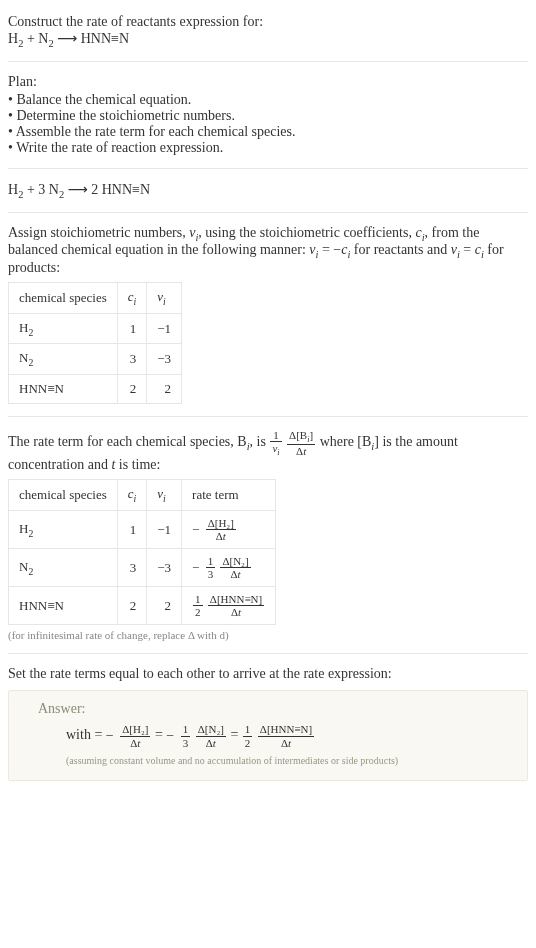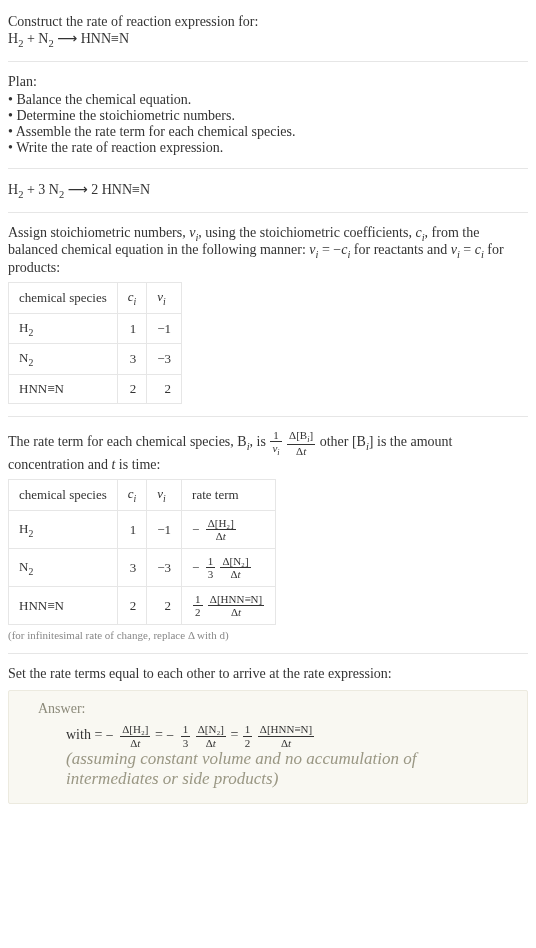--- a/index.html
+++ b/index.html
@@ -68,24 +68,24 @@
   .answer-label {
     color: #8c8a7a;
     font-size: 14px;
     margin-bottom: 6px;
   }
   .answer-eq {
     margin-left: 28px;
     font-size: 14px;
   }
   .answer-note {
-    font-size: 17px;
+    font-size: 10px;
     color: #9a9784;
     margin-left: 28px;
-    font-style: italic;
+    margin-top: 6px;
   }
   
   .frac {
     display: inline-block;
     vertical-align: middle;
     text-align: center;
     font-size: 11px;
     line-height: 1.1;
     margin: 0 1px;
   }
@@ -102,21 +102,21 @@
     display: inline-block;
     vertical-align: middle;
     margin-right: 2px;
   }
   .ital { font-style: italic; }
 </style>
 </head>
 <body>
 
 <div class="section">
-  <div>Construct the rate of reaction expression for:</div>
+  <div>Construct the rate of reactants expression for:</div>
   <div class="eq">
     <span><span>H</span><sub>2</sub></span><span> + </span><span><span>N</span><sub>2</sub></span><span> ⟶ </span><span>HNN≡N</span>
   </div>
 </div>
 
 <hr class="sep">
 
 <div class="section">
   <div>Plan:</div>
   <ul class="plan">
@@ -173,21 +173,21 @@
   <div>
     <span>The rate term for each chemical species, B</span><sub class="ital">i</sub><span>, is </span>
     <span class="frac">
       <span class="num">1</span>
       <span class="den"><span class="ital">ν</span><sub class="ital">i</sub></span>
     </span>
     <span class="frac">
       <span class="num"><span>Δ</span><span>[B</span><sub class="ital">i</sub><span>]</span></span>
       <span class="den"><span>Δ</span><span class="ital">t</span></span>
     </span>
-    <span> other [B</span><sub class="ital">i</sub><span>] is the amount concentration and </span><span class="ital">t</span><span> is time:</span>
+    <span> where [B</span><sub class="ital">i</sub><span>] is the amount concentration and </span><span class="ital">t</span><span> is time:</span>
   </div>
 
   <table class="data">
     <tbody>
         <tr>
       <th>chemical species</th>
       <th><span class="ital">c</span><sub class="ital">i</sub></th>
       <th><span class="ital">ν</span><sub class="ital">i</sub></th>
       <th>rate term</th>
     </tr>

